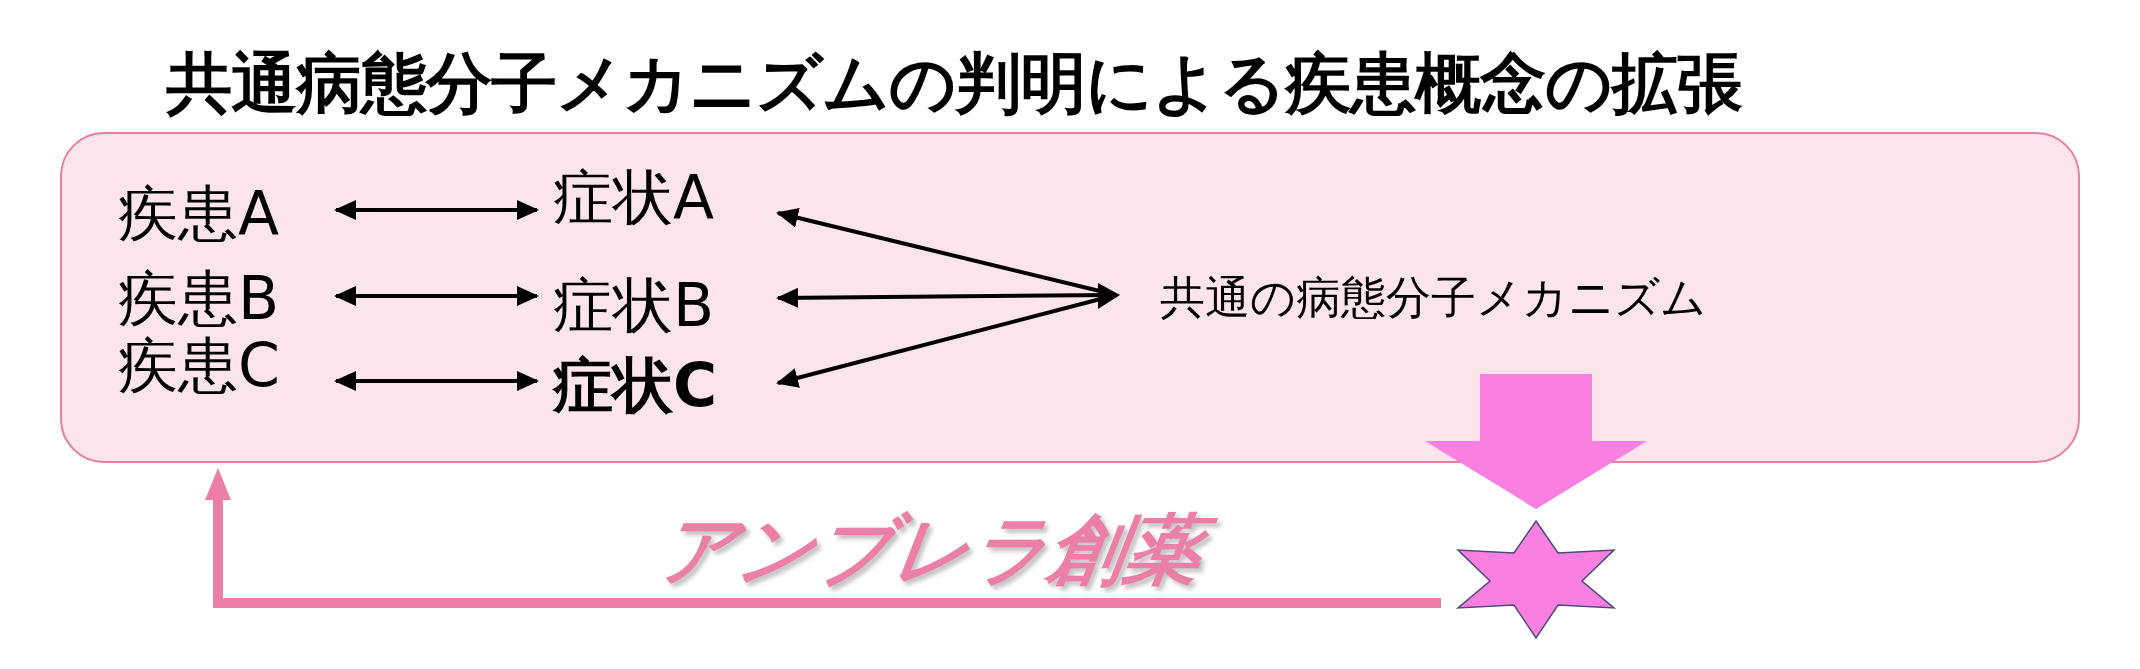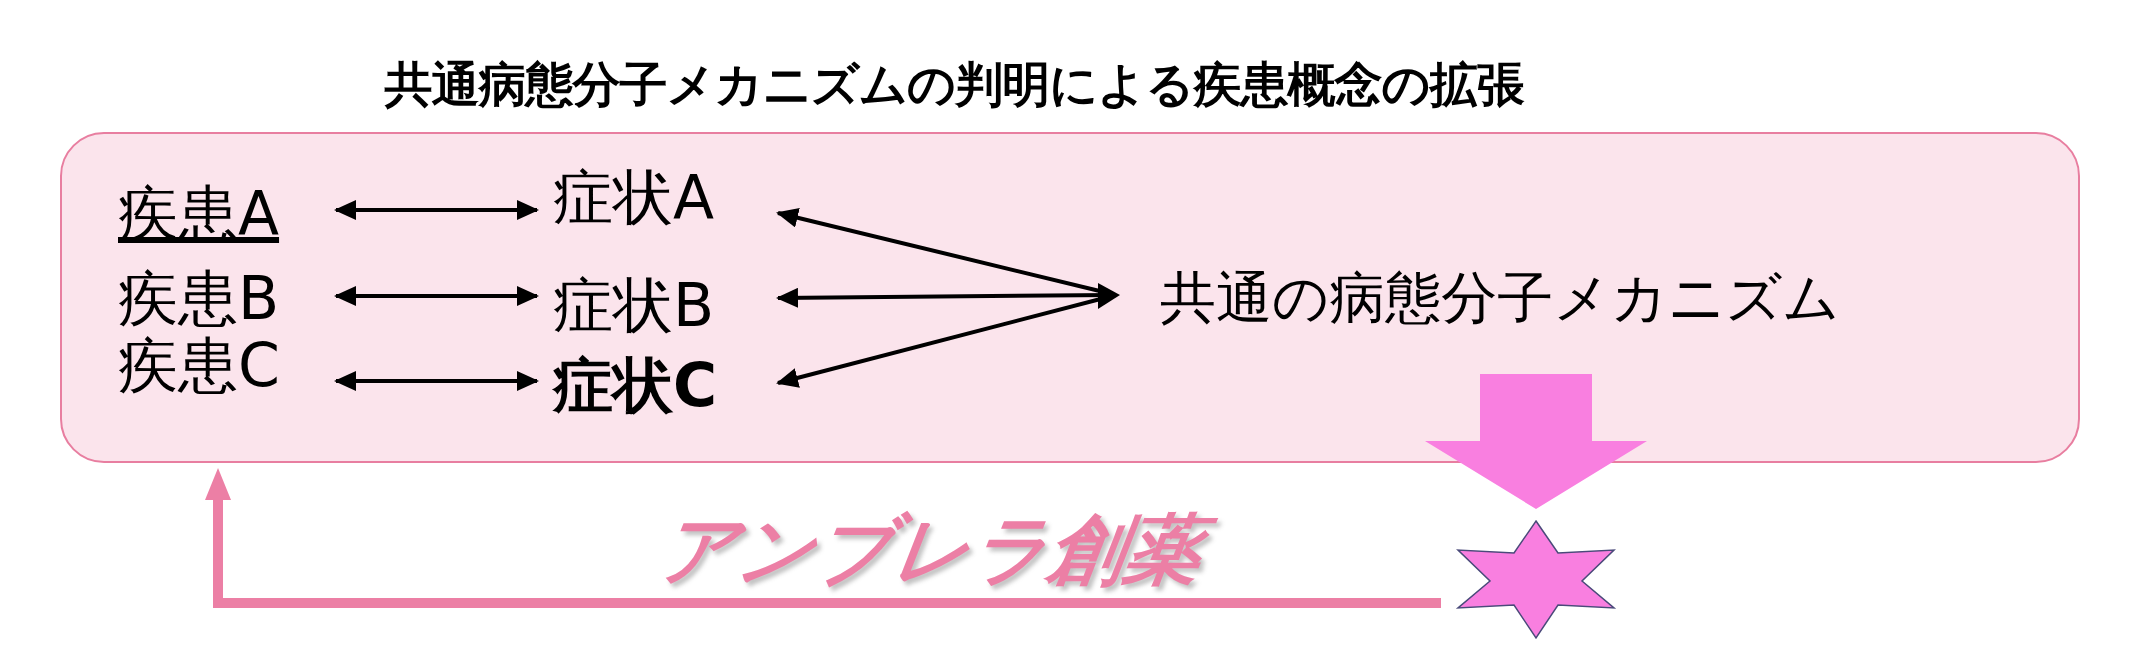--- a/index.html
+++ b/index.html
@@ -1,36 +1,36 @@
 <!DOCTYPE html>
 <html><head>
 <meta charset="utf-8">
 <style>
   html, body { margin: 0; padding: 0; background: #ffffff; }
   body { width: 2140px; height: 669px; position: relative; overflow: hidden;
          font-family: "DejaVu Sans", "Liberation Sans", sans-serif; color: #000; }
   .title { position: absolute; left: 0; top: 44px; width: 1908px; text-align: center;
-           font-size: 48px; font-weight: bold; letter-spacing: -1px; line-height: 80px; }
+           font-size: 66px; font-weight: bold; letter-spacing: -1px; line-height: 80px; }
   .box { position: absolute; left: 60px; top: 132px; width: 2020px; height: 331px;
          background: #fbe4ec; border: 2px solid #e87ea0; border-radius: 44px; box-sizing: border-box; }
   .lbl { position: absolute; font-size: 60px; line-height: 70px; white-space: nowrap; }
-  .mech { position: absolute; font-size: 56px; line-height: 70px; white-space: nowrap; font-family: Liberation Serif, serif; }
+  .mech { position: absolute; font-size: 45px; line-height: 70px; white-space: nowrap; font-family: Liberation Serif, serif; }
   .umbrella { position: absolute; left: 660px; top: 500px; font-size: 76px; font-weight: bold;
               font-style: italic; color: #ec7fa5; white-space: nowrap;
               text-shadow: 4px 4px 4px rgba(120,120,120,0.45); transform: skewX(-8deg); }
   svg.overlay { position: absolute; left: 0; top: 0; }
 </style>
 </head>
 <body>
 
 <div class="title">共通病態分子メカニズムの判明による疾患概念の拡張</div>
 
 <div class="box"></div>
 
-<div class="lbl" style="left:118px;top:178px;text-decoration:underline;">疾患A</div>
+<div class="lbl" style="left:118px;top:178px;">疾患A</div>
 <div class="lbl" style="left:118px;top:263px;">疾患B</div>
 <div class="lbl" style="left:118px;top:330px;">疾患C</div>
 
 <div class="lbl" style="left:553px;top:162px;">症状A</div>
 <div class="lbl" style="left:553px;top:270px;">症状B</div>
 <div class="lbl" style="left:553px;top:350px;font-weight:bold;">症状C</div>
 
 <div class="mech" style="left:1160px;top:263px;">共通の病態分子メカニズム</div>
 
 <div class="umbrella">アンブレラ創薬</div>

